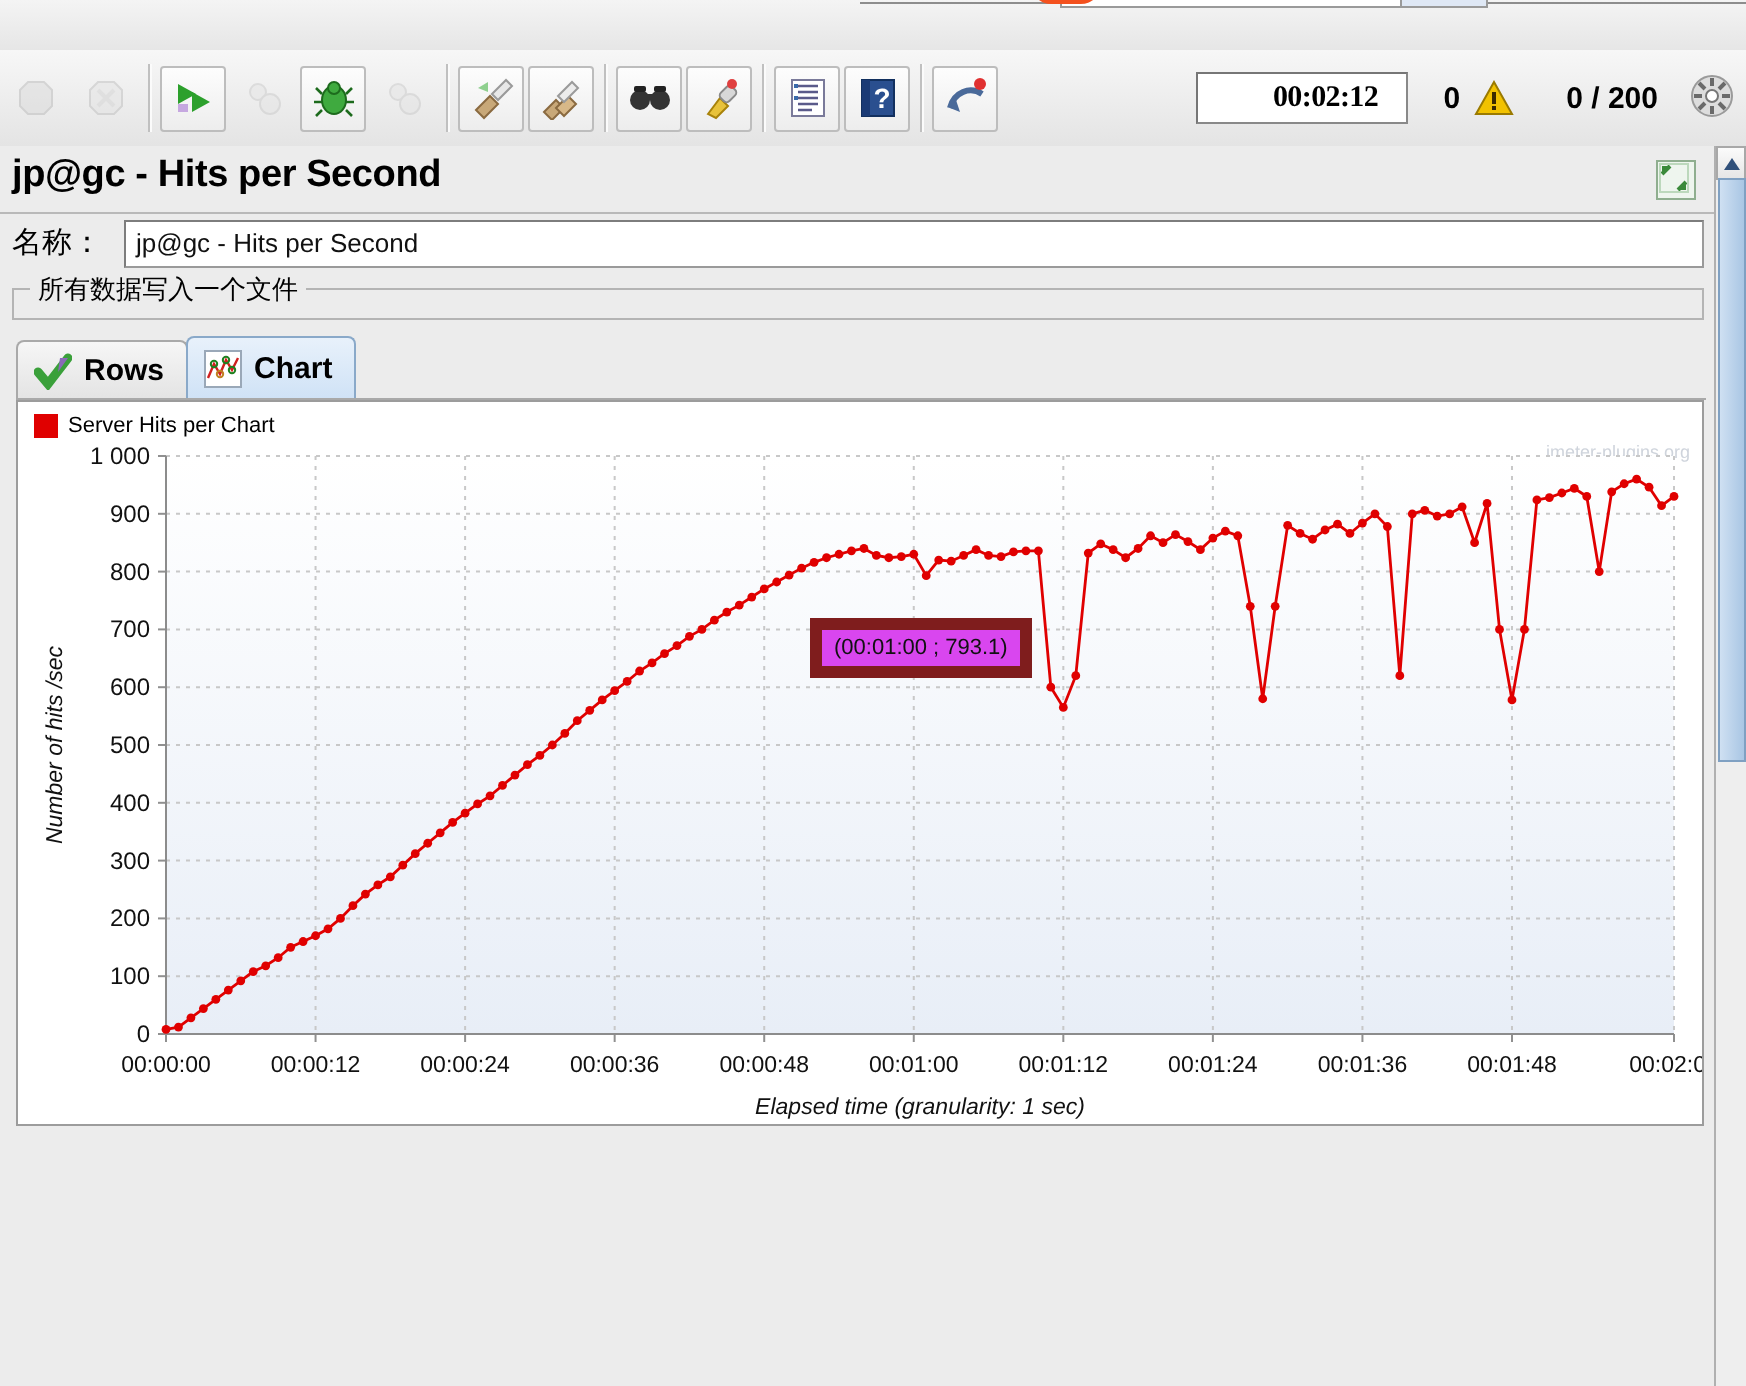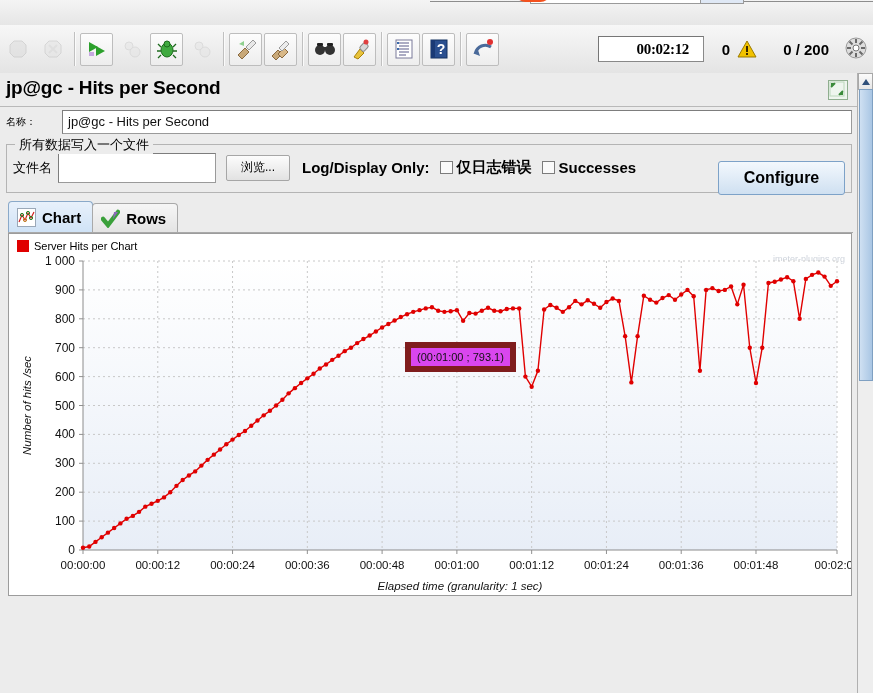--- a/index.html
+++ b/index.html
@@ -50,21 +50,21 @@
     overflow:hidden;}
 
   .titlebar{position:relative;height:33px;border-bottom:1px solid #b9b9b9;background:#ececec;}
   .titlebar .ttl{position:absolute;left:6px;top:4px;font-size:19px;font-weight:bold;
     font-family:"Liberation Sans",sans-serif;letter-spacing:-0.2px;}
   .titlebar .corner{position:absolute;right:10px;top:7px;width:18px;height:18px;
     border:1px solid #8fae8f;background:#eef5ee;}
 
   .form{background:#ececec;padding:0;}
   .frow{display:flex;align-items:center;height:29px;padding:0 6px;}
-  .flabel{width:56px;font-size:10px;}
+  .flabel{width:56px;font-size:15px;}
   .finput{flex:1;height:22px;background:#fff;border:1px solid #9a9a9a;
     border-top-color:#7d7d7d;border-left-color:#7d7d7d;
     display:flex;align-items:center;padding-left:5px;font-size:13px;color:#111;}
   .helprow{height:26px;display:flex;align-items:center;padding-left:6px;
     border-bottom:1px solid #b9b9b9;}
   .helprow .icn{margin-right:3px;}
   .helplink{color:#1a1ad0;text-decoration:underline;font-size:14px;font-weight:bold;}
 
   
   .filegroup{margin:8px 6px 0 6px;border:1px solid #b4b4b4;position:relative;padding:6px 6px 8px 6px;}
@@ -269,55 +269,44 @@
 
     <div class="form">
       <div class="frow">
         <div class="flabel">名称：</div>
         <div class="finput">jp@gc - Hits per Second</div>
       </div>
     </div>
 
     <div class="filegroup">
       <div class="gtitle">所有数据写入一个文件</div>
-      <div class="filerow">
-        <span class="flab">文件名</span>
-        <input class="fileinput" type="text" value="" style="">
-        <div class="browsebtn">浏览...</div>
-        <span class="logonly">Log/Display Only:</span>
-        <span class="cb"></span>
-        <span class="cblab">仅日志错误</span>
-        <span class="cb"></span>
-        <span class="cblab">Successes</span>
-        <div class="configbtn">Configure</div>
-      </div>
     </div>
 
     <div class="tabs">
+      <div class="tab">
+        <span class="ticon">
+          <svg width="19" height="19" viewBox="0 0 19 19">
+              <path d="M2 10 L7 16 L17 3" stroke="#3aa03a" stroke-width="4.5" fill="none" stroke-linecap="round"></path>
+              <path d="M13 3 L17 3 L12 10" fill="#8a6ab8"></path>
+            </svg>
+        </span>
+        <span>Rows</span>
+      </div>
       <div class="tab active">
         <span class="ticon">
           <svg width="19" height="19" viewBox="0 0 19 19">
               <rect x="0.5" y="0.5" width="18" height="18" fill="#fff" stroke="#9aa8b8"></rect>
               <path d="M2 14 L5 7 L8 12 L11 5 L14 10 L17 4" stroke="#d02020" fill="none" stroke-width="1.2"></path>
               <circle cx="5" cy="7" r="1.6" fill="none" stroke="#208020"></circle>
               <circle cx="11" cy="5" r="1.6" fill="none" stroke="#208020"></circle>
               <circle cx="8" cy="12" r="1.6" fill="none" stroke="#c08020"></circle>
               <circle cx="14" cy="10" r="1.6" fill="none" stroke="#208020"></circle>
             </svg>
         </span>
         <span>Chart</span>
-      </div>
-      <div class="tab">
-        <span class="ticon">
-          <svg width="19" height="19" viewBox="0 0 19 19">
-              <path d="M2 10 L7 16 L17 3" stroke="#3aa03a" stroke-width="4.5" fill="none" stroke-linecap="round"></path>
-              <path d="M13 3 L17 3 L12 10" fill="#8a6ab8"></path>
-            </svg>
-        </span>
-        <span>Rows</span>
       </div>
       <div class="tabline"></div>
     </div>
 
     <div class="chartpanel">
       <div class="legend">
         <span class="lswatch"></span>
         <span>Server Hits per Chart</span>
       </div>
       <div class="watermark">jmeter-plugins.org</div>

